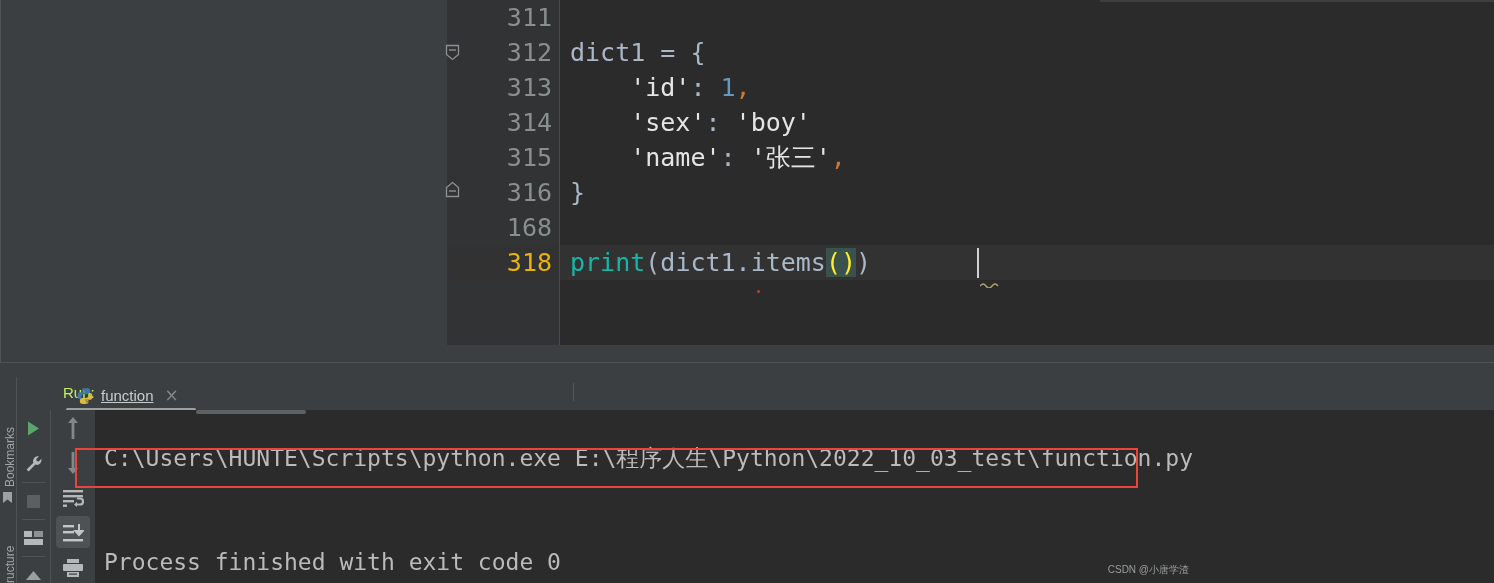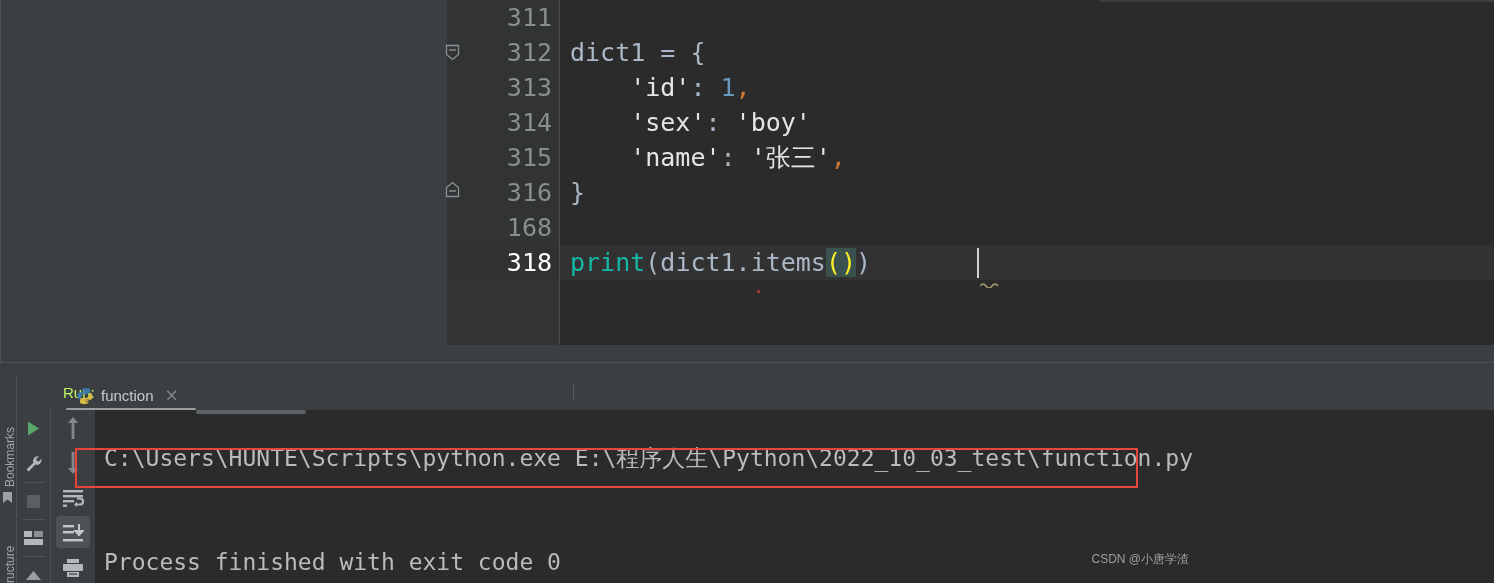--- a/index.html
+++ b/index.html
@@ -38,21 +38,21 @@
   }
   .editor-row{ position:relative; height:35px; }
   .editor-row.current{ background:#323232; }
 
   .lnum{
     position:absolute; right:7px; top:0; height:35px; line-height:35px;
     font-family:"DejaVu Sans Mono","Liberation Mono",monospace;
     font-size:25px; color:#888f8f; letter-spacing:0px;
     text-align:right;
   }
-  .lnum.current{ color:#ffffff; }
+  .lnum.current{ color:#eab308; }
 
   .codetext{
     position:absolute; left:10px; top:0; height:35px; line-height:35px;
     font-family:"DejaVu Sans Mono","Liberation Mono",monospace;
     font-size:25px; white-space:pre; color:#a9b7c6;
   }
   .kw-var{ color:#a9b7c6; }
   .op{ color:#a9b7c6; }
   .str{ color:#e5e5e5; }
   .num{ color:#6897bb; }
@@ -115,21 +115,21 @@
   }
   #run-tab{
     position:absolute; left:76px; top:4px; height:29px;
     display:flex; align-items:center; gap:7px;
   }
   #run-tab-underline{
     position:absolute; left:66px; top:31px; width:130px; height:3px;
     background:#9a9fa1; border-radius:2px;
   }
   #py-icon{ width:18px; height:18px; display:block; }
-  #run-tab-label{ font-size:15px; color:#c8cbcc; }
+  #run-tab-label{ font-size:15px; color:#c8cbcc;text-decoration:underline; }
   #run-tab-close{
     font-size:17px; color:#80868a; line-height:1; margin-left:4px;
     font-family:"DejaVu Sans", sans-serif;
   }
   #run-header-tick{
     position:absolute; left:573px; top:6px; width:1px; height:18px;
     background:#55595b;
   }
 
   
@@ -205,22 +205,22 @@
   }
 
   
   #red-box{
     position:absolute; left:75px; top:448px; width:1063px; height:40px;
     border:2px solid #e8453c; pointer-events:none;
   }
 
   
   #watermark{
-    position:absolute; right:13px; bottom:15px;
-    font-size:12px; color:#9a9ea0;
+    position:absolute; right:13px; bottom:6px;
+    font-size:10px; color:#9a9ea0;
     font-family:"Liberation Sans", sans-serif;
   }
 </style>
 </head>
 <body>
 
 <div id="root">
 
   <div id="editor-region">
 

